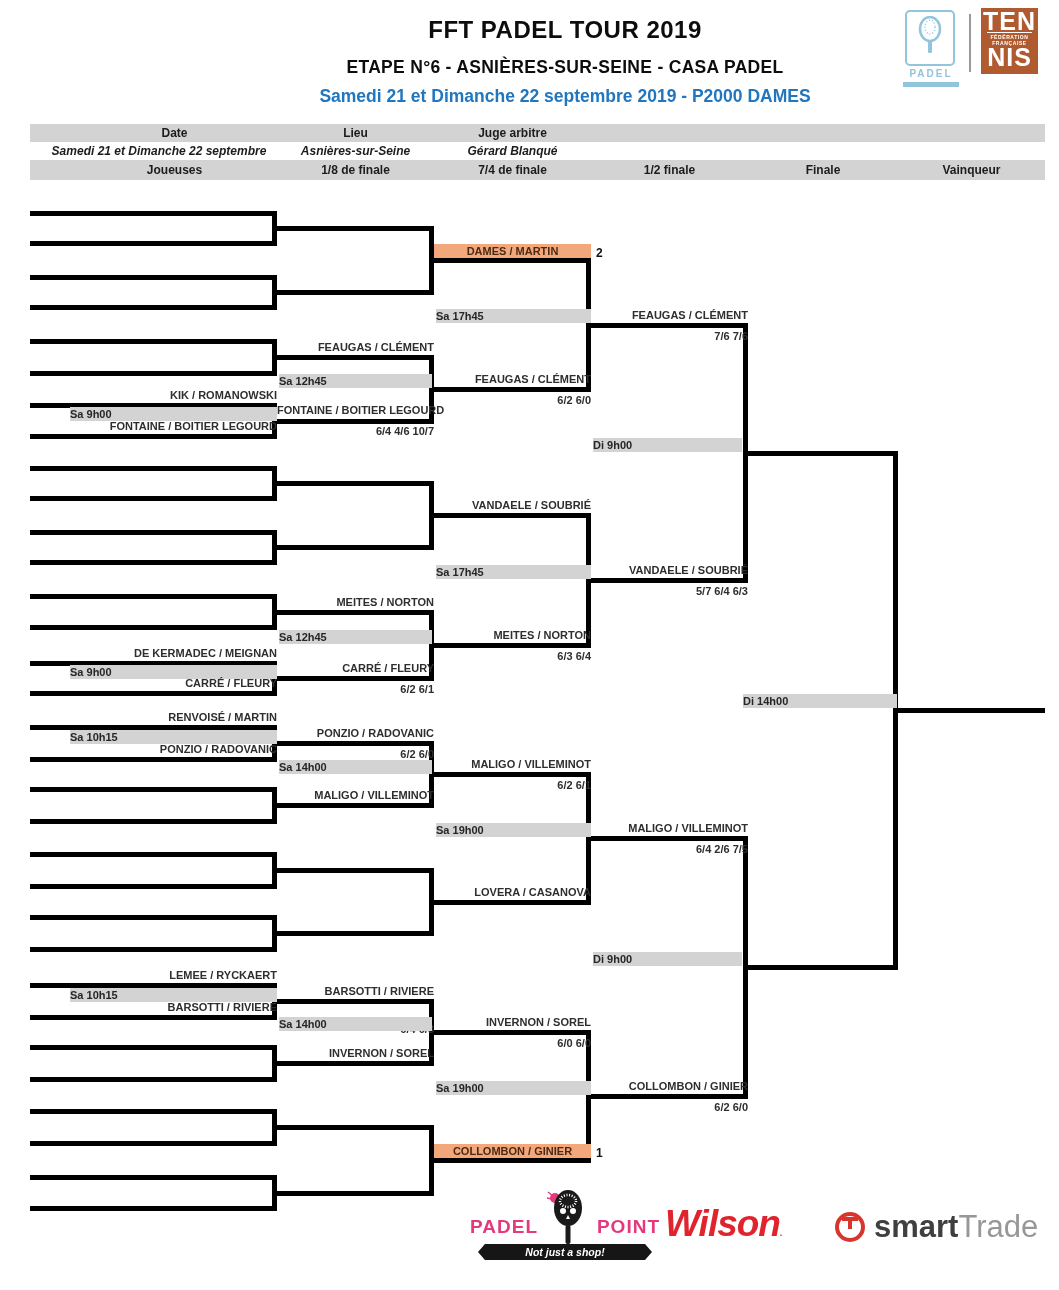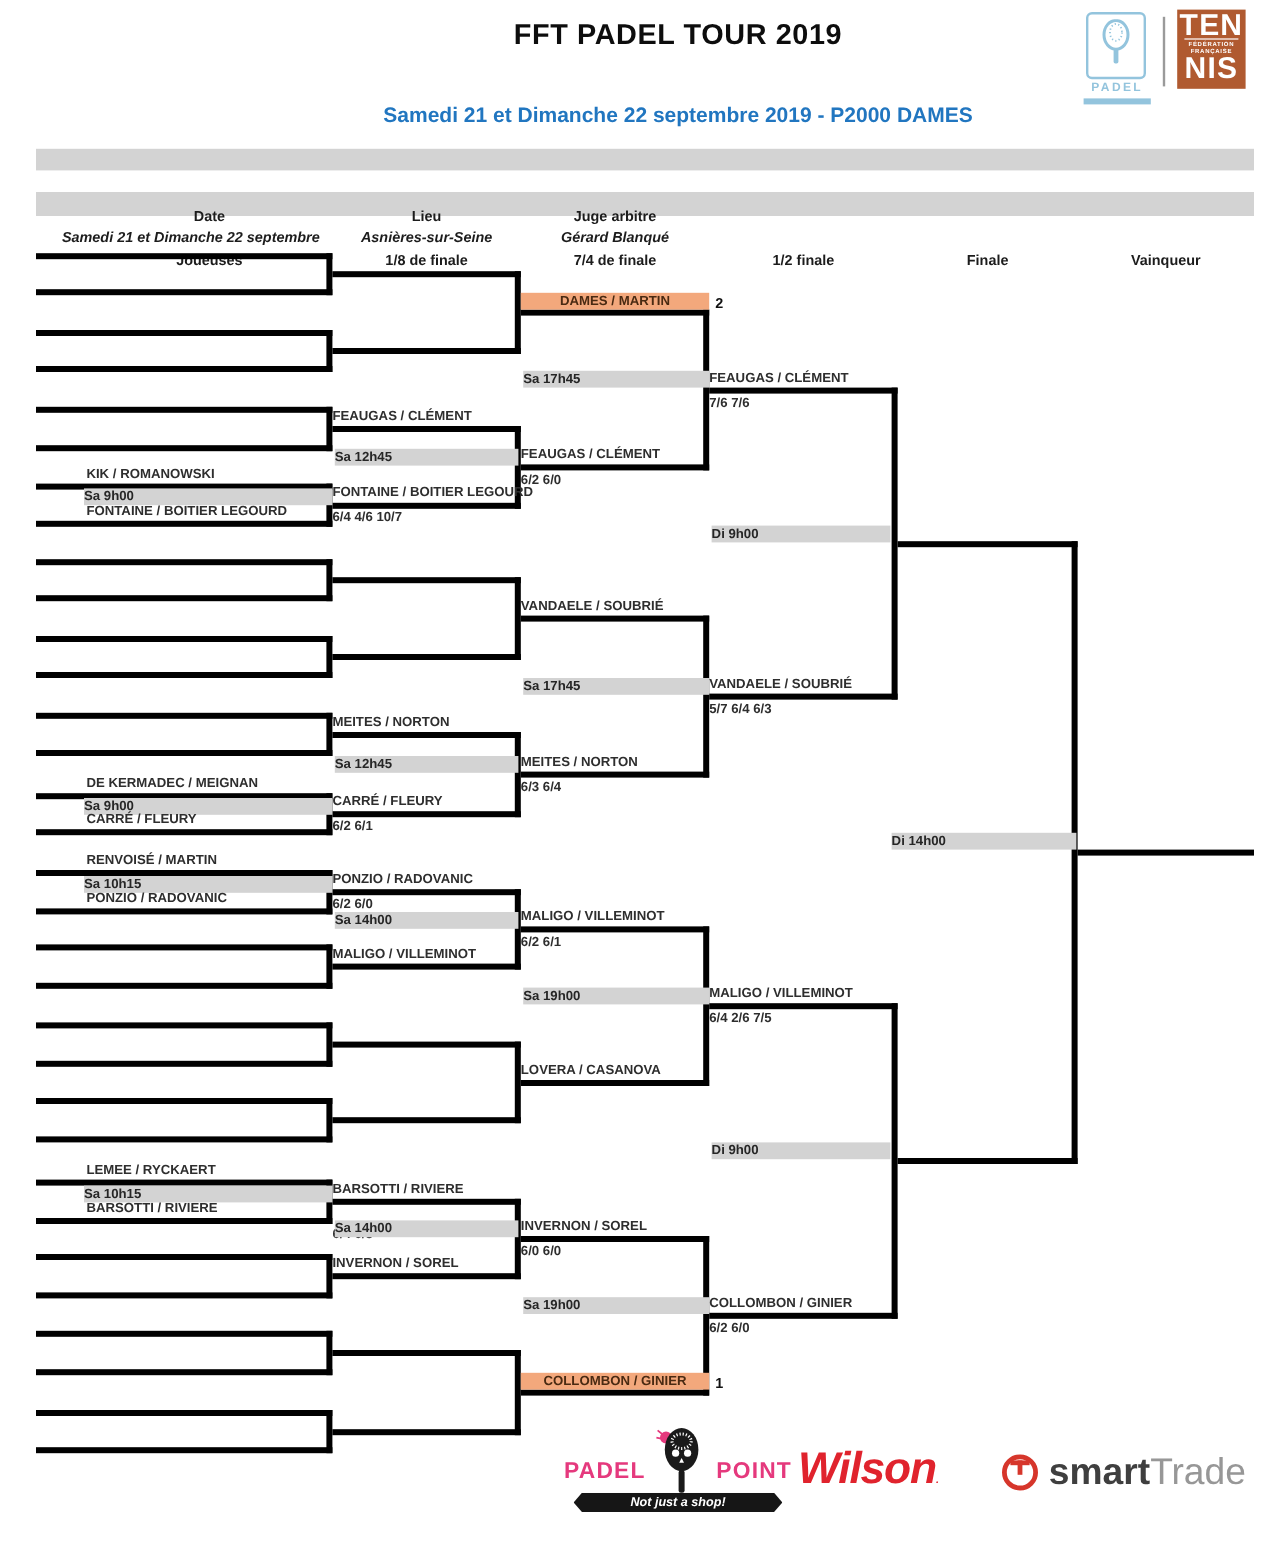--- a/index.html
+++ b/index.html
@@ -27,28 +27,28 @@
   .padel-badge-bar{position:absolute;left:903px;top:82px;width:56px;height:5px;background:#93c4dd;}
   .logo-divider{position:absolute;left:969px;top:14px;width:2px;height:58px;background:#9a9a9a;}
   .tennis-logo{position:absolute;left:981px;top:8px;width:57px;height:66px;background:#b05a30;
                color:#fff;text-align:center;box-sizing:border-box;padding-top:3px;}
   .tennis-logo .big{font-size:25px;font-weight:800;letter-spacing:1px;line-height:20px;}
   .tennis-logo .tiny{font-size:5px;font-weight:700;letter-spacing:.6px;line-height:6px;
                      border-top:1px solid #fff;margin:1px 6px 1px 6px;padding-top:1px;}
 
   
   .row-g{position:absolute;left:30px;width:1015px;background:#d3d3d3;}
-  .cell{position:absolute;height:16px;line-height:16px;font-size:12px;text-align:center;white-space:nowrap;margin-top:47px;}
+  .cell{position:absolute;height:16px;line-height:16px;font-size:12px;text-align:center;white-space:nowrap;}
   .cell.b{font-weight:700;color:#1c1c1c;}
   .cell.i{font-style:italic;font-weight:600;color:#1c1c1c;}
 
   
   .bl{position:absolute;background:#000;}
   .nm{position:absolute;height:14px;line-height:14px;font-size:11px;font-weight:600;
-      color:#2e2e2e;text-align:left;white-space:nowrap;}
+      color:#2e2e2e;text-align:right;white-space:nowrap;}
   .c1{left:72px;width:205px;} .c2{left:277px;width:157px;}
   .c3{left:434px;width:157px;} .c4{left:591px;width:157px;}
   .tb{position:absolute;height:14px;background:#d3d3d3;font-size:11px;font-weight:700;
       color:#262626;text-align:left;line-height:14px;}
   .t1{left:70px;width:207px;} .t2{left:279px;width:153px;}
   .t3{left:436px;width:155px;} .t4{left:593px;width:149px;} .t5{left:743px;width:154px;}
   .seed-bar{position:absolute;left:434px;width:157px;height:14px;background:#f3a87c;
             font-size:11px;font-weight:600;color:#4a2a12;text-align:center;line-height:14px;}
   .seed-num{position:absolute;left:596px;width:16px;height:14px;font-size:12px;font-weight:700;
             color:#111;line-height:14px;}
@@ -71,20 +71,21 @@
   .strade .txt{font-size:31px;line-height:30px;}
   .strade .txt .sb{font-weight:700;color:#3f3f3f;} .strade .txt .sl{font-weight:400;color:#979797;}
 </style>
 </head>
 <body>
 
 <div class="page">
 
 
   <div class="hdr-title">FFT PADEL TOUR 2019</div>
+  <div class="hdr-etape">ETAPE N°6 - ASNIÈRES-SUR-SEINE - CASA PADEL</div>
   <div class="hdr-dates">Samedi 21 et Dimanche 22 septembre 2019 - P2000 DAMES</div>
 
   <div class="padel-badge">
     <svg width="30" height="40" viewBox="0 0 30 40">
       <ellipse cx="15" cy="13" rx="10" ry="12" fill="none" stroke="#93c4dd" stroke-width="2.5"></ellipse>
       <ellipse cx="15" cy="11" rx="5" ry="7" fill="none" stroke="#93c4dd" stroke-width="1.5" stroke-dasharray="1,2"></ellipse>
       <rect x="13" y="25" width="4" height="12" rx="1.5" fill="#93c4dd"></rect>
     </svg>
   </div>
   <div class="padel-badge-label">PADEL</div>

